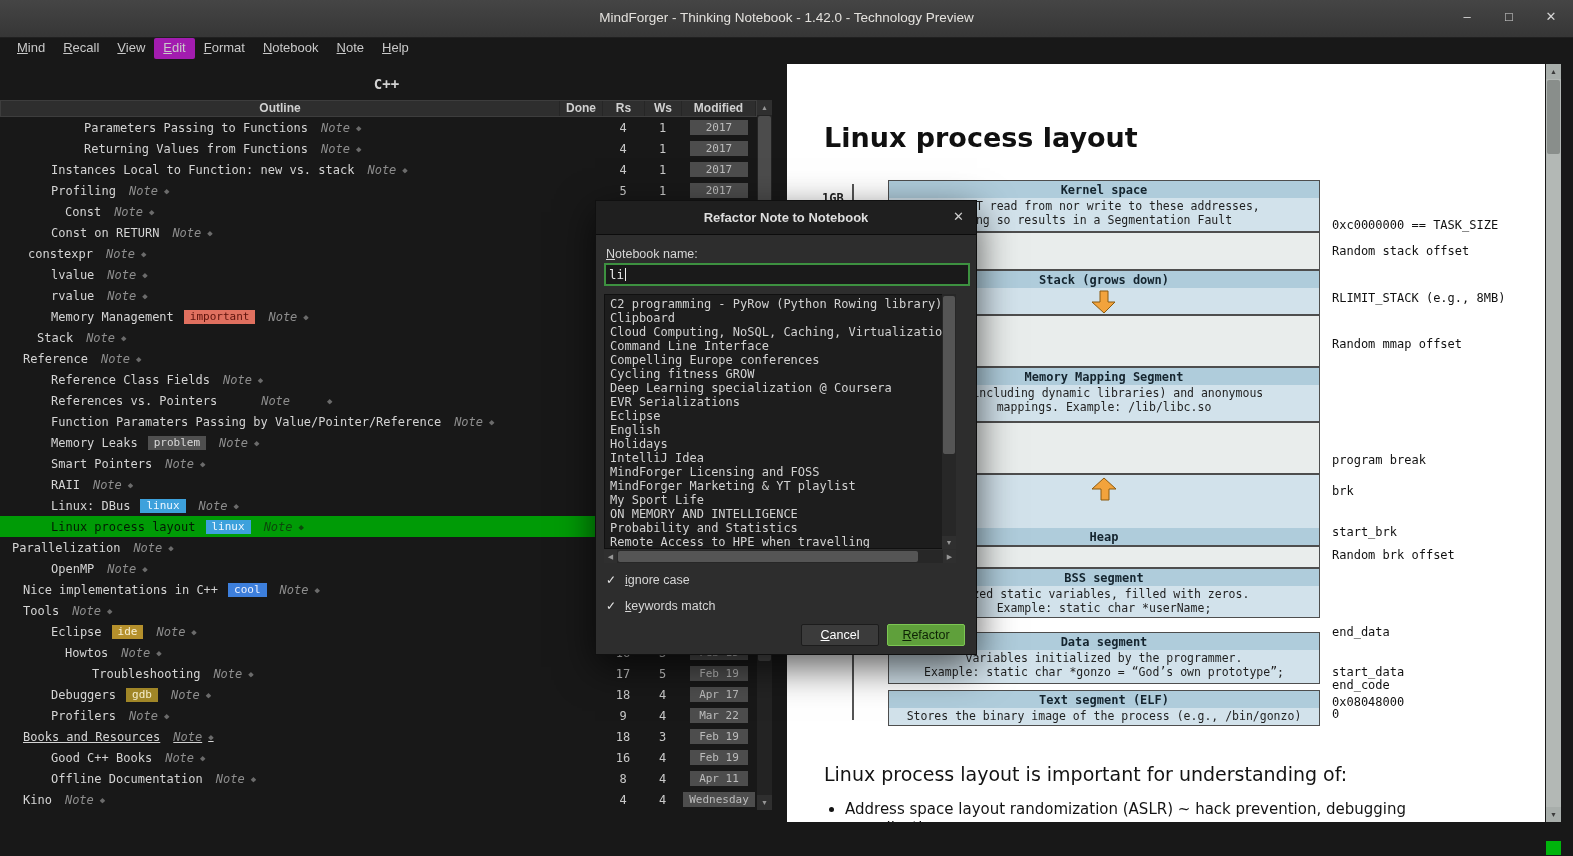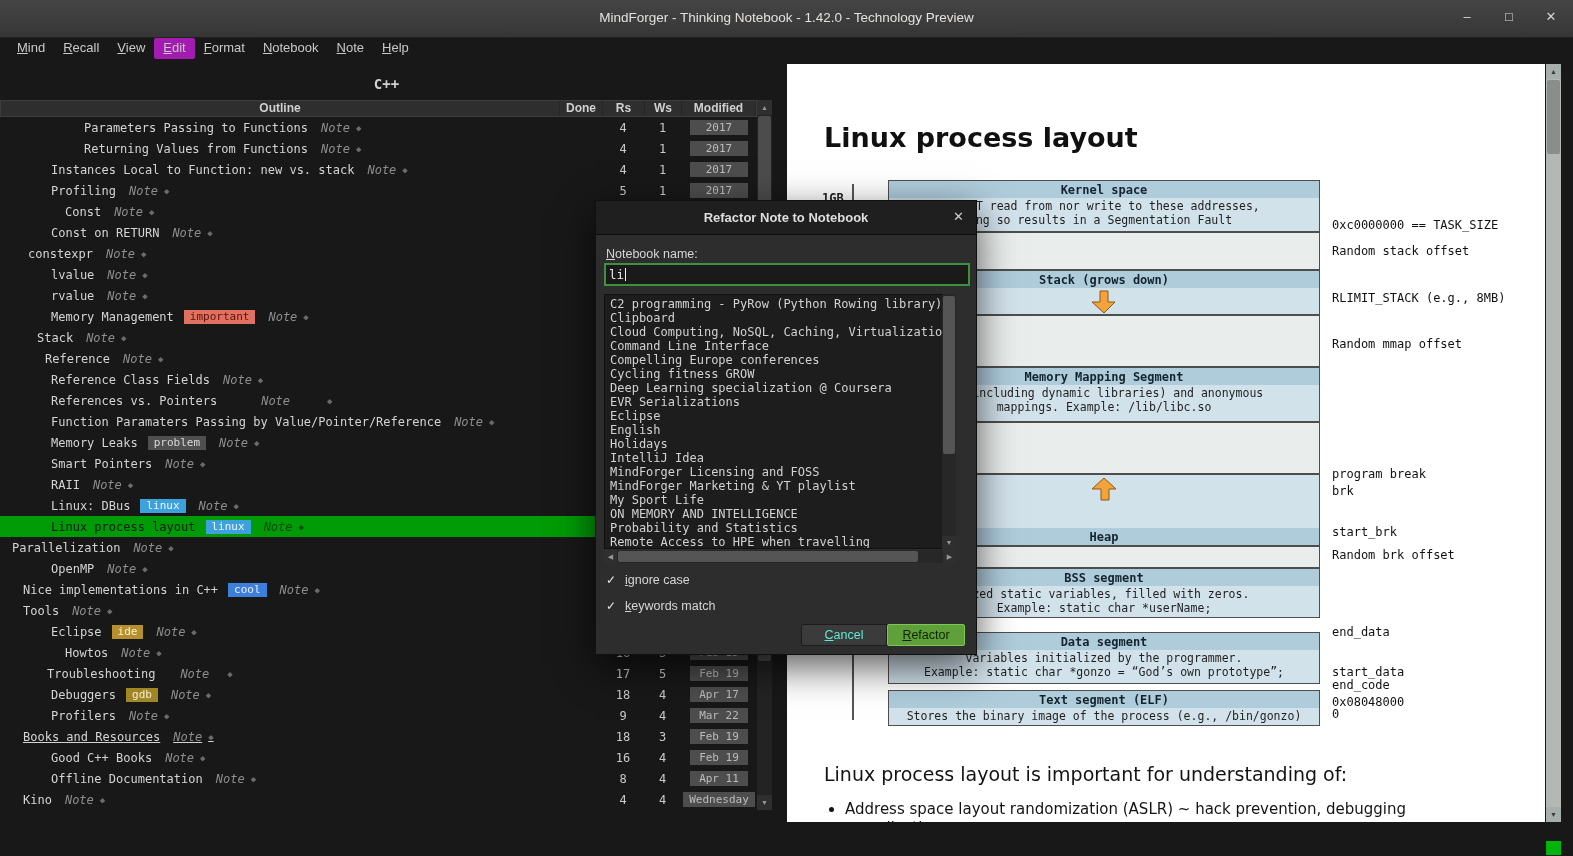--- a/index.html
+++ b/index.html
@@ -141,22 +141,22 @@
   .sb-left{left:0;} .sb-right{right:0; left:auto;}
   .dlg-hscroll .sb-thumb { top:1px; height:11px; left:14px; width:300px; background:#555; }
   .dlg-check { position:absolute; left:10px; font-size:12.5px; color:#d6d6d6; }
   .chk1 { top:372px; } .chk2 { top:398px; }
   .chk-mark { color:#e4e4e4; margin-right:9px; font-size:12px; }
   .chk-label { display:inline-block; }
   .chk-label::first-letter { text-decoration:underline; }
   .dlg-btn { position:absolute; top:423px; height:22px; font-size:12.5px;
              border-radius:2px; display:block; text-align:center; line-height:20px; }
   .dlg-btn::first-letter { text-decoration:underline; }
-  .btn-cancel { left:205px; width:86px; background:#3b3b3b; border:1px solid #1c1c1c;
-                color:#5eead4; }
+  .btn-cancel { left:205px; width:78px; background:#3b3b3b; border:1px solid #1c1c1c;
+                color:#ffffff; }
   .btn-refactor { left:291px; width:78px; background:var(--refactor-green,#5fa03b);
                   border:1px solid #7cc653; color:#0d2205; }
 </style>
 </head>
 <body>
 
 <div class="titlebar">
   <div class="win-title">MindForger - Thinking Notebook - 1.42.0 - Technology Preview</div>
   <div class="win-controls">
     <span class="win-btn">–</span>
@@ -302,21 +302,21 @@
           <span class="row-title">Stack</span>
           <span class="note-word">Note</span>
           <span class="diamond">◆</span>
         </div>
         <div class="c cdone"></div>
         <div class="c crs"></div>
         <div class="c cws"></div>
         <div class="c cmod"></div>
       </div>
       <div class="trow">
-        <div class="c co" style="padding-left: 45px;">
+        <div class="c co" style="padding-left: 23px;">
           <span class="row-title">Reference</span>
           <span class="note-word">Note</span>
           <span class="diamond">◆</span>
         </div>
         <div class="c cdone"></div>
         <div class="c crs"></div>
         <div class="c cws"></div>
         <div class="c cmod"></div>
       </div>
       <div class="trow">
@@ -472,21 +472,21 @@
           <span class="row-title">Howtos</span>
           <span class="note-word">Note</span>
           <span class="diamond">◆</span>
         </div>
         <div class="c cdone"></div>
         <div class="c crs">16</div>
         <div class="c cws">3</div>
         <div class="c cmod"><span class="mod-badge">Feb 15</span></div>
       </div>
       <div class="trow">
-        <div class="c co" style="padding-left: 47px; gap: 12px;">
+        <div class="c co" style="padding-left: 92px;">
           <span class="row-title">Troubleshooting</span>
           <span class="note-word">Note</span>
           <span class="diamond">◆</span>
         </div>
         <div class="c cdone"></div>
         <div class="c crs">17</div>
         <div class="c cws">5</div>
         <div class="c cmod"><span class="mod-badge">Feb 19</span></div>
       </div>
       <div class="trow">
@@ -626,21 +626,21 @@
           <div class="dbody">
             <div class="dline">Stores the binary image of the process (e.g., /bin/gonzo)</div>
           </div>
         </div>
       </div>
     <div class="dlabels">
         <div class="dlabel" style="top: 38px;">0xc0000000 == TASK_SIZE</div>
         <div class="dlabel" style="top: 64px;">Random stack offset</div>
         <div class="dlabel" style="top: 111px;">RLIMIT_STACK (e.g., 8MB)</div>
         <div class="dlabel" style="top: 157px;">Random mmap offset</div>
-        <div class="dlabel" style="top: 287px;">program break</div>
+        <div class="dlabel" style="top: 273px;">program break</div>
         <div class="dlabel" style="top: 304px;">brk</div>
         <div class="dlabel" style="top: 345px;">start_brk</div>
         <div class="dlabel" style="top: 368px;">Random brk offset</div>
         <div class="dlabel" style="top: 445px;">end_data</div>
         <div class="dlabel" style="top: 485px;">start_data</div>
         <div class="dlabel" style="top: 498px;">end_code</div>
         <div class="dlabel" style="top: 515px;">0x08048000</div>
         <div class="dlabel" style="top: 527px;">0</div>
       </div>
   </div>

